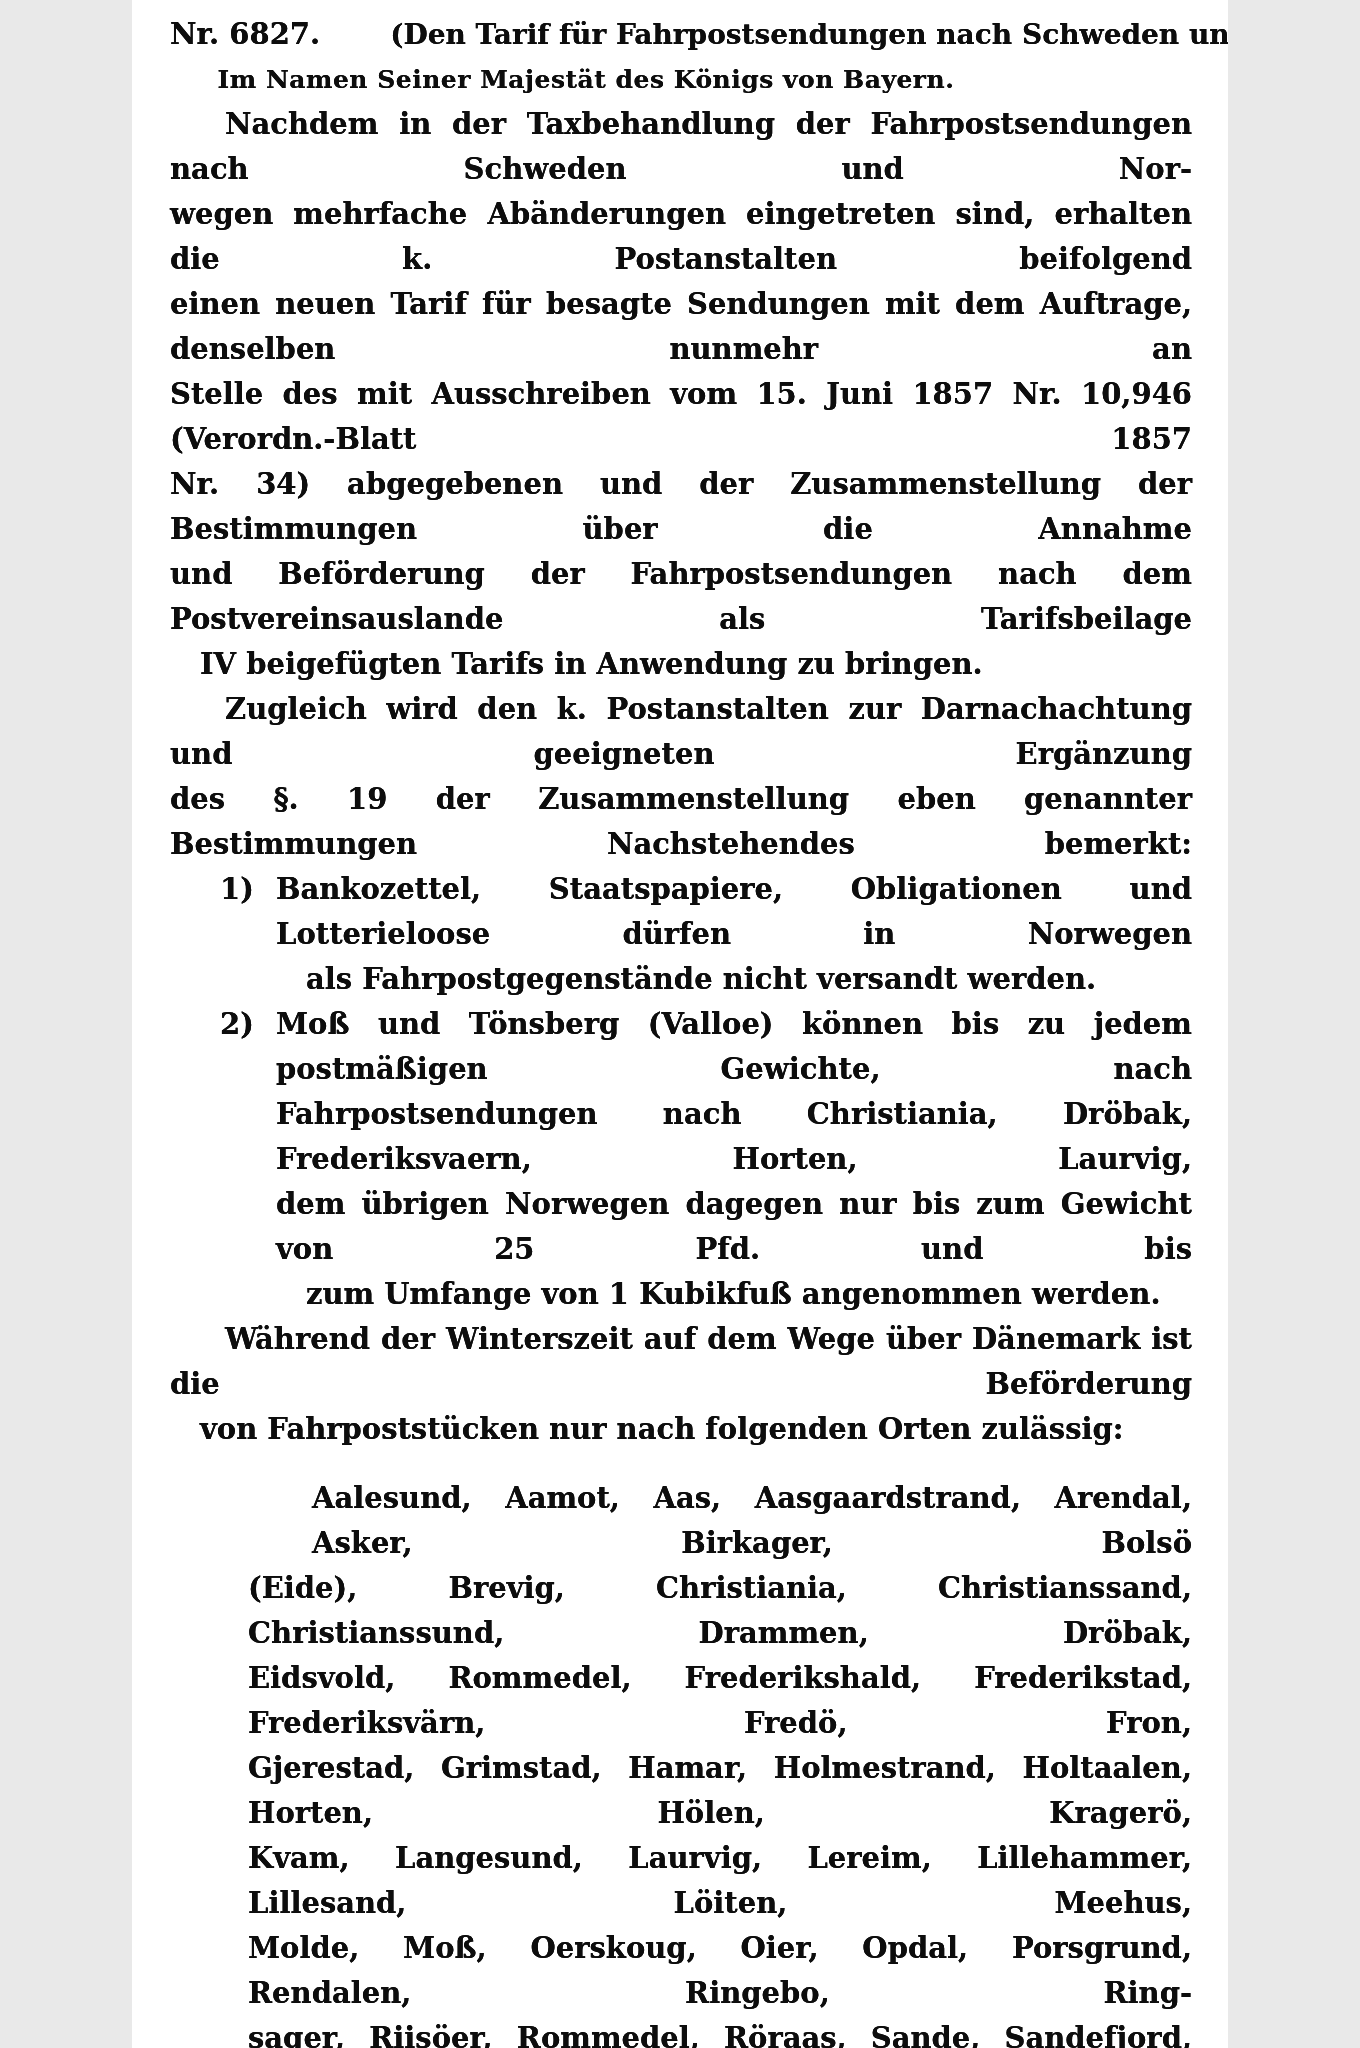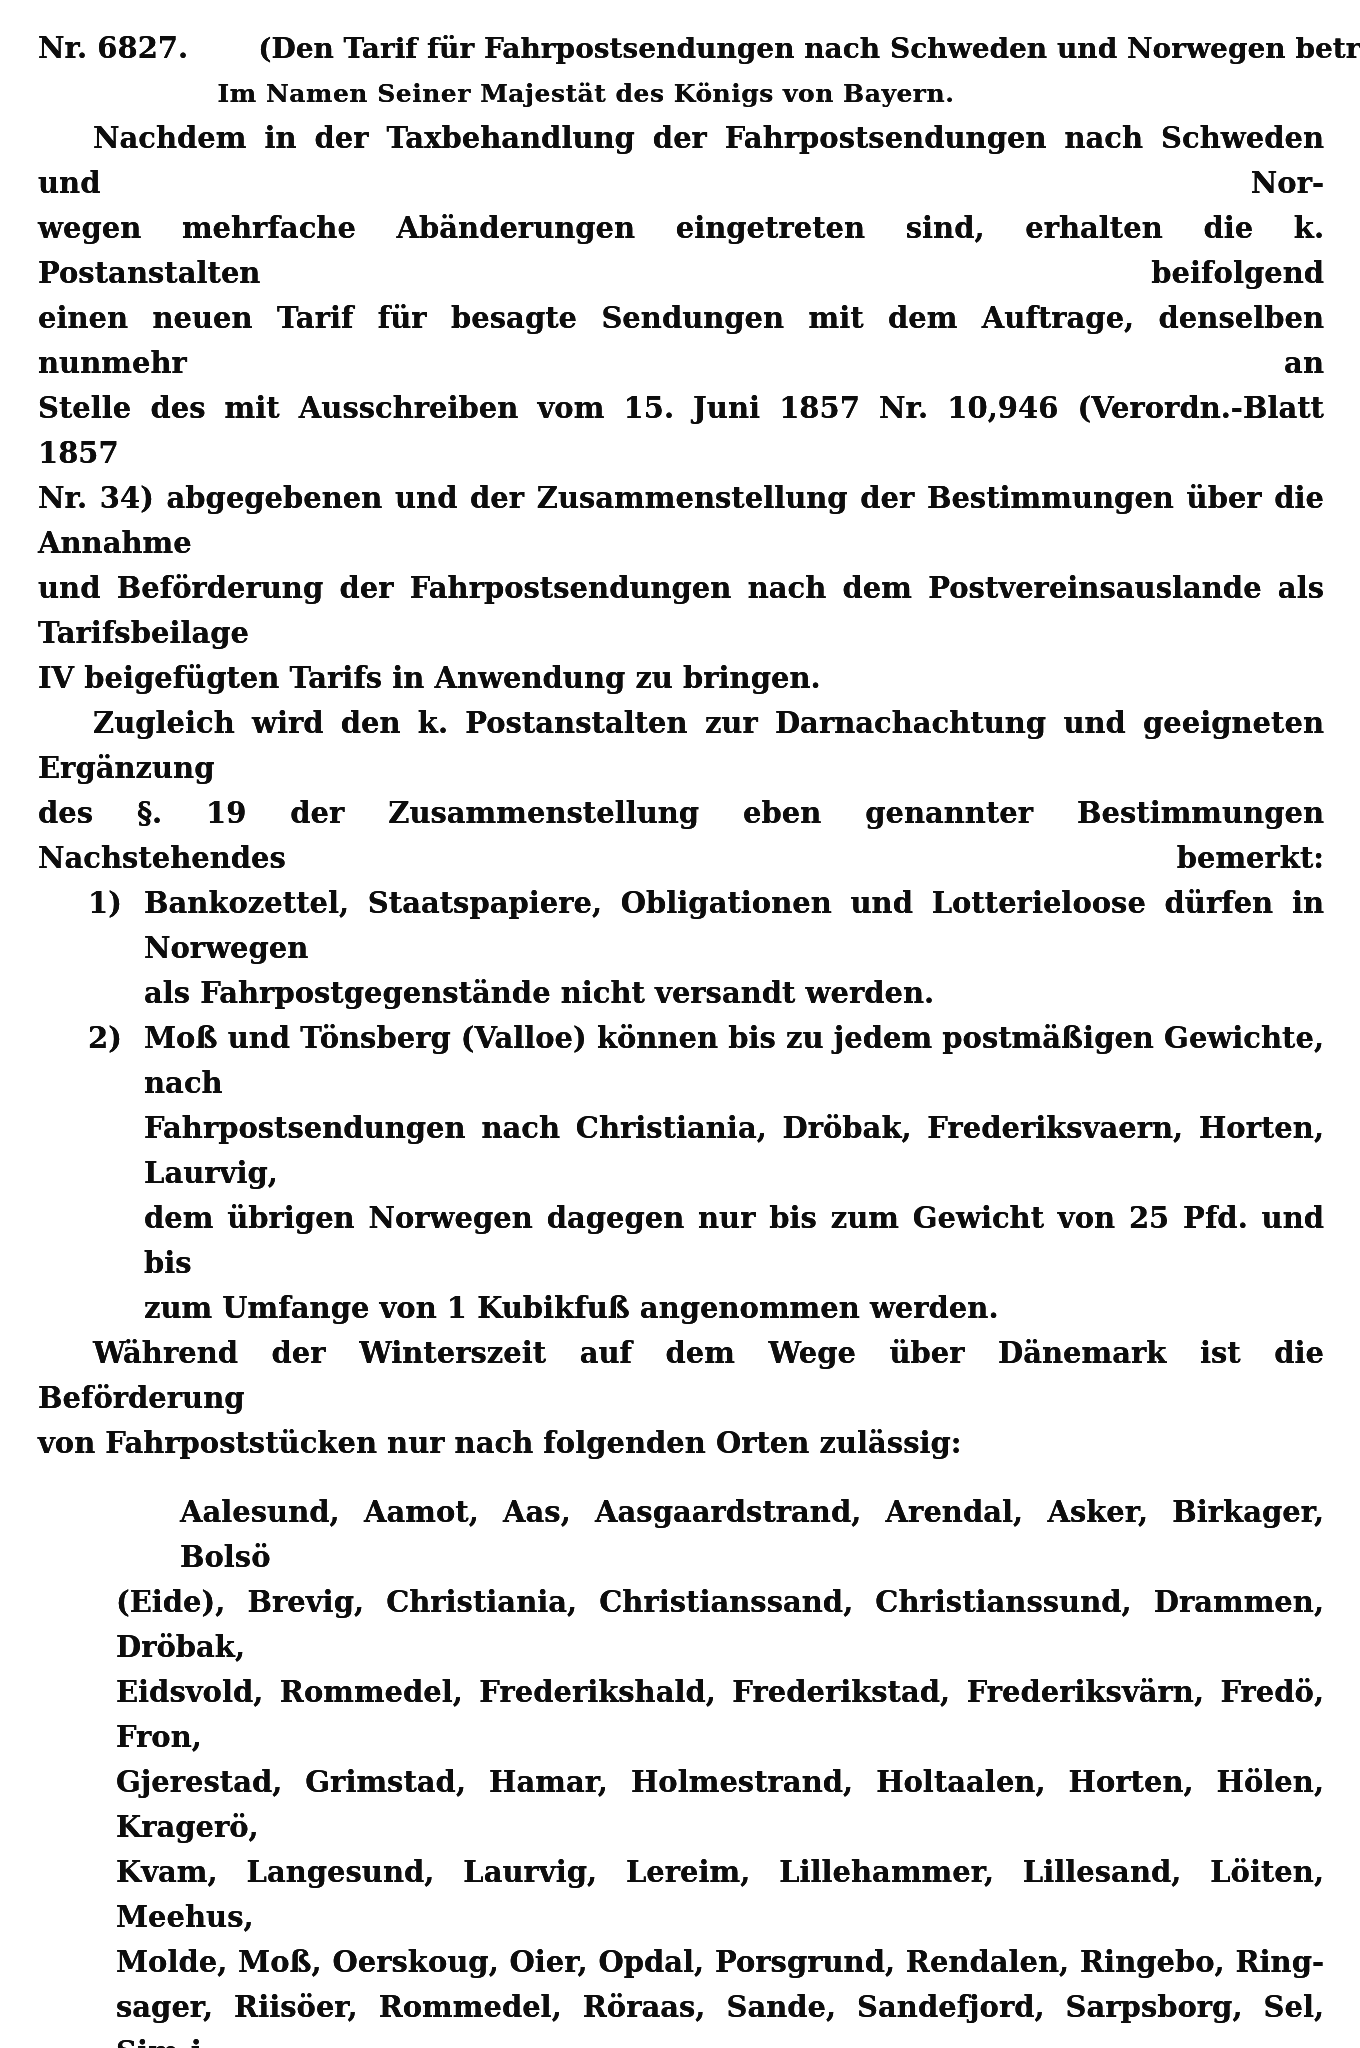--- a/index.html
+++ b/index.html
@@ -1,36 +1,36 @@
 <!DOCTYPE html>
 <html lang="de"><head>
 <meta charset="utf-8">
 <style>
   html,body { margin:0; padding:0; background:#e9e9e9; }
   .page {
     position:relative;
-    width:1360px; height:2048px;
+    width:1096px; height:2048px;
     margin:0 auto;
     background:#ffffff;
     color:#0d0d0d;
     font-family:"DejaVu Serif","Liberation Serif",serif;
     font-weight:700;
     font-size:29px;
     line-height:45px;
     box-sizing:border-box;
-    padding:26px 36px 20px 38px;
+    padding:12px 36px 20px 38px;
     overflow:hidden;
     text-shadow:0 0 .4px #000;
   }
   .hdr { display:flex; align-items:baseline; }
   .hdr .num { white-space:nowrap; }
   .hdr .subj { margin-left:70px; font-size:28px; white-space:nowrap; }
   .procl { text-align:center; padding-right:190px; font-size:25px; letter-spacing:.5px; }
   .line { text-align:justify; text-align-last:justify; }
-  .line.endl { text-align-last:left; }
+  .line.endl { text-align-last:left;margin-left:30px; }
   .ind { text-indent:55px; }
   .item { position:relative; padding-left:106px; }
   .inum { position:absolute; left:50px; top:0; }
   .places .pl { padding-left:78px; }
   .places .first { padding-left:142px;margin-top:24px; }
 </style>
 </head>
 <body>
 
 <div class="page">

